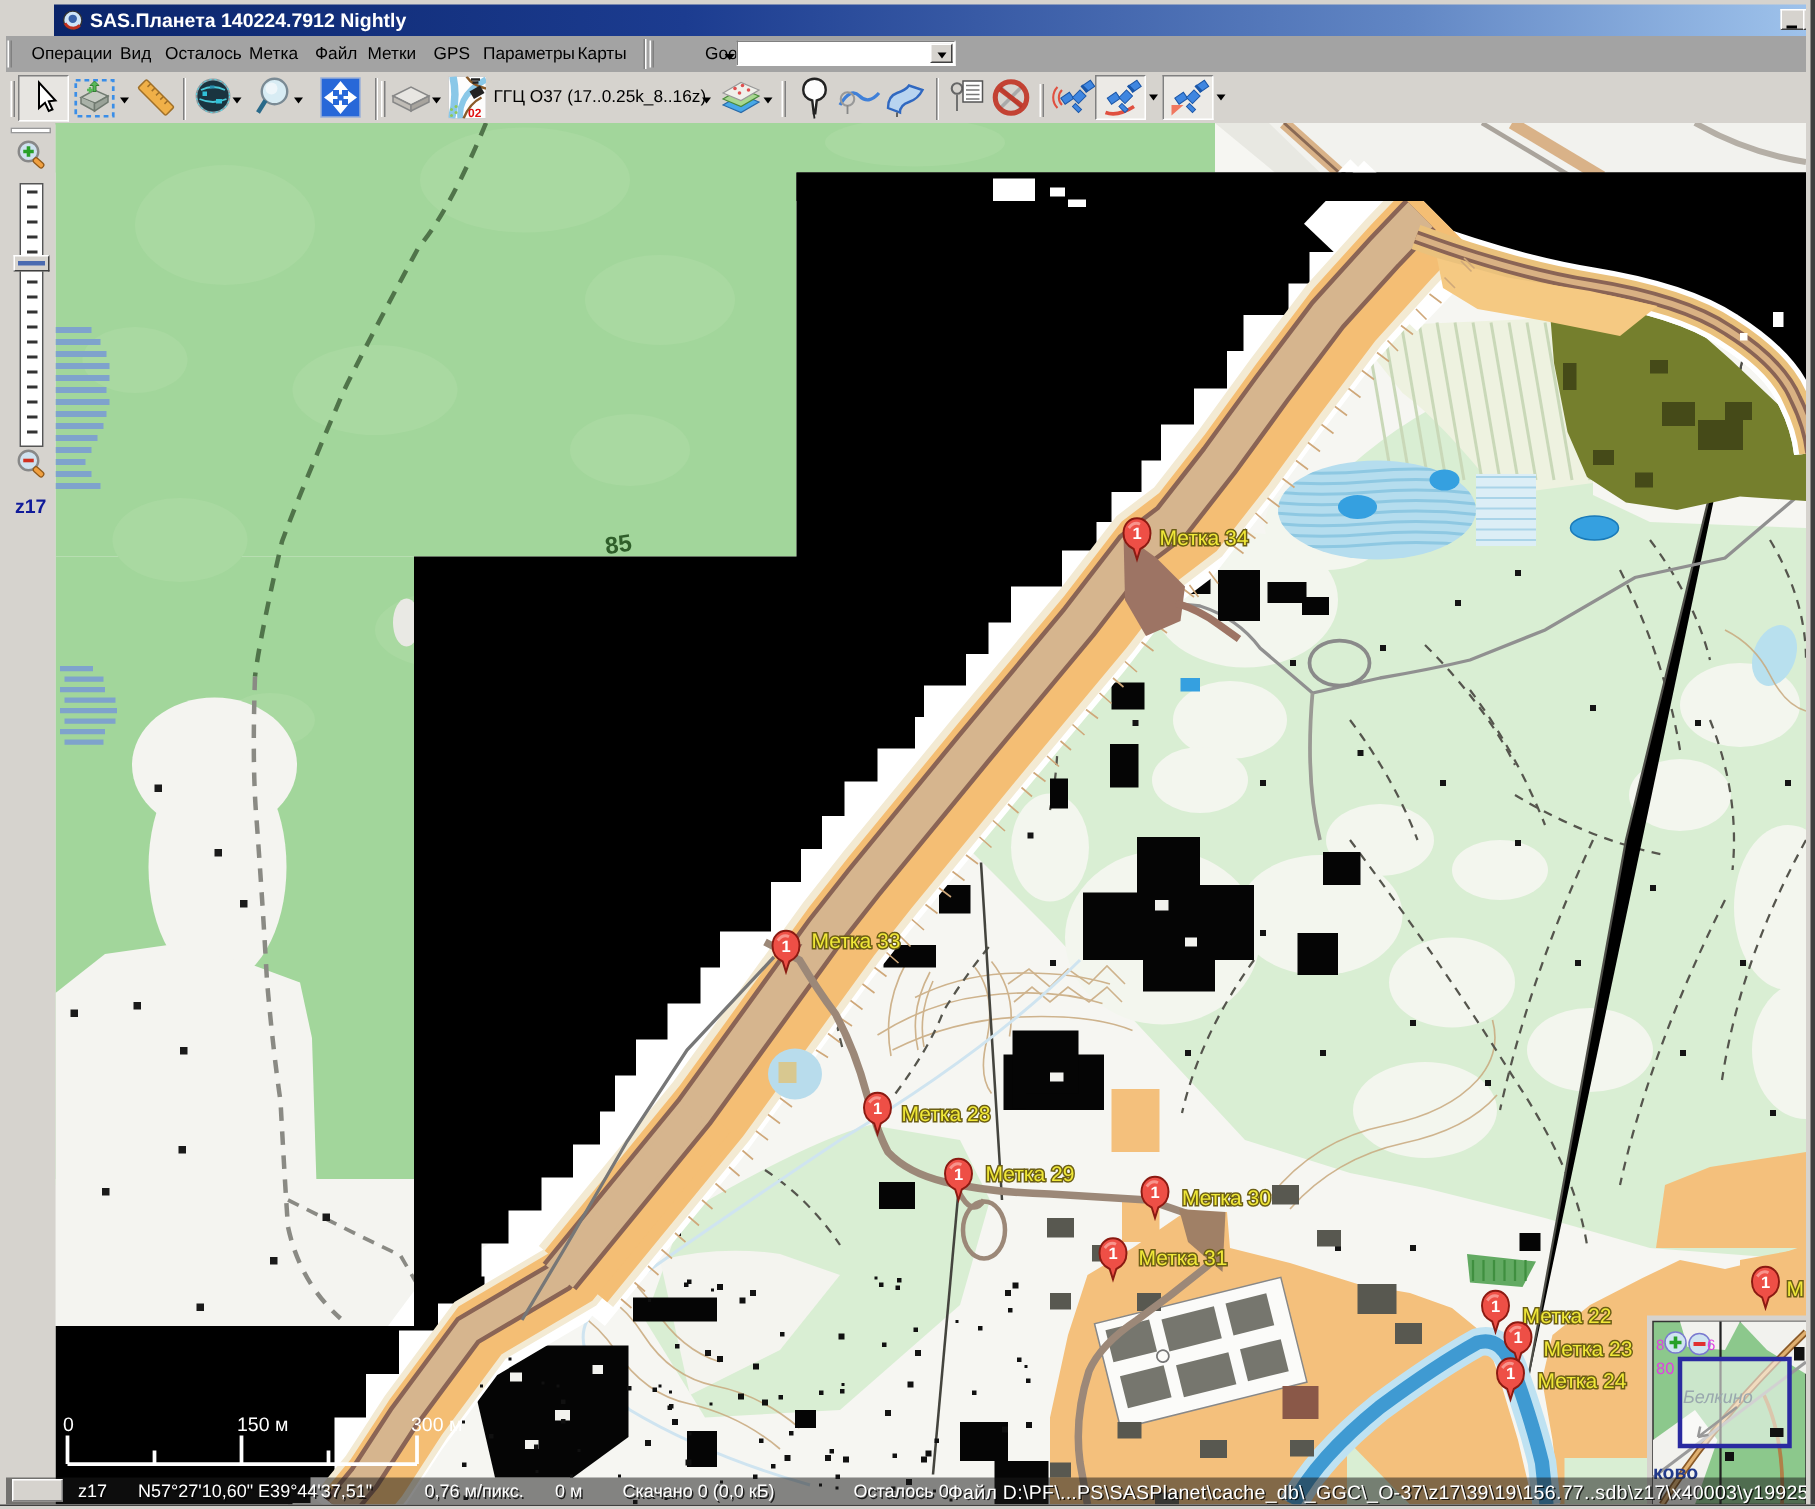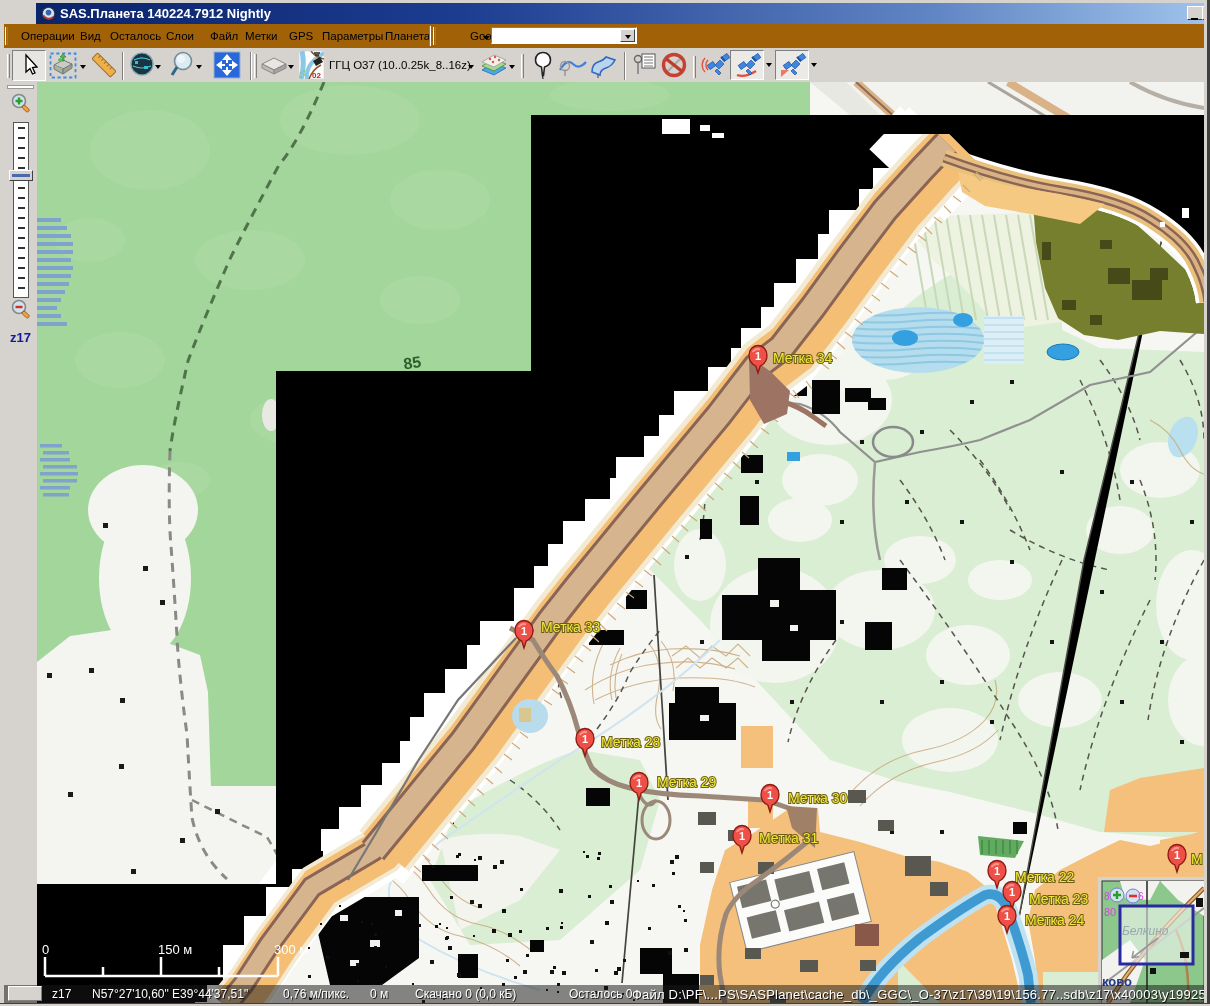--- a/index.html
+++ b/index.html
@@ -4,21 +4,21 @@
 html,body{margin:0;padding:0;width:1210px;height:1006px;overflow:hidden;
  font-family:"Liberation Sans",sans-serif;background:#d6d3ce;}
 *{box-sizing:border-box;}
 .abs{position:absolute;}
 #win{position:absolute;left:0;top:0;width:1210px;height:1006px;background:#d6d3ce;}
 #title{position:absolute;left:4px;top:3px;width:1202px;height:28px;
  background:linear-gradient(to right,#0a246a,#1c3c90 35%,#6186c4 75%,#a6caf0);margin-left:32px;}
 #title .txt{position:absolute;left:24px;top:3px;color:#fff;font-size:13px;font-weight:bold;}
 .wbtn{position:absolute;top:3px;width:16px;height:14px;background:#d6d3ce;
  border-top:1px solid #fff;border-left:1px solid #fff;border-right:1px solid #404040;border-bottom:1px solid #404040;}
-#menu{position:absolute;left:4px;top:24px;width:1202px;height:24px;background:#a16207;}
+#menu{position:absolute;left:4px;top:24px;width:1202px;height:24px;background:#a3a3a3;}
 #menu span.mi{position:absolute;top:6px;font-size:11.5px;color:#000;}
 #toolbar{position:absolute;left:4px;top:48px;width:1202px;height:35px;background:#d6d3ce;border-bottom:1px solid #9a968f;}
 .grip{position:absolute;width:3px;border-left:1px solid #fff;border-right:1px solid #808080;}
 .sep{position:absolute;width:2px;border-left:1px solid #808080;border-right:1px solid #fff;}
 .tbtn{position:absolute;width:31px;height:30px;}
 .pressed{background:#e7e5e1;border:1px solid;border-color:#808080 #fff #fff #808080;}
 .checked{background:#eceae6;border:1px solid;border-color:#808080 #fff #fff #808080;}
 .darr{position:absolute;width:0;height:0;border-left:3.5px solid transparent;border-right:3.5px solid transparent;border-top:4px solid #000;}
 #combo{position:absolute;left:487px;top:3px;width:146px;height:17px;background:#fff;
  border-top:1px solid #808080;border-left:1px solid #808080;border-bottom:1px solid #fff;border-right:1px solid #fff;}
@@ -50,26 +50,26 @@
  <div class="wbtn" style="left:1184px"><svg width="14" height="12">
           <path d="M3,2 L10,9 M10,2 L3,9" stroke="#000" stroke-width="1.6"></path>
         </svg></div>
 </div>
 
 <div id="menu">
 <div class="grip" style="left:1px;top:3px;height:18px"></div>
 <span class="mi" style="left:17px">Операции</span>
 <span class="mi" style="left:76px">Вид</span>
 <span class="mi" style="left:106px">Осталось</span>
-<span class="mi" style="left:162px">Слои</span>
+<span class="mi" style="left:162px">Метка</span>
 <span class="mi" style="left:206px">Файл</span>
 <span class="mi" style="left:241px">Метки</span>
 <span class="mi" style="left:285px">GPS</span>
 <span class="mi" style="left:318px">Параметры</span>
-<span class="mi" style="left:381px">Планета</span>
+<span class="mi" style="left:381px">Карты</span>
 <div class="sep" style="left:425px;top:2px;height:20px"></div>
 <div class="grip" style="left:429px;top:3px;height:18px"></div>
 <span class="mi" style="left:466px">Google</span>
 <svg class="abs" style="left:479px;top:12px" width="8" height="5">
         <path d="M0,0 L7,0 L3.5,4 Z" fill="#000"></path>
       </svg>
 <div id="combo">
         <div class="btn"></div>
       </div>
 </div>
@@ -134,21 +134,21 @@
 <path d="M14,10 l7,-4 3,5 -7,4 Z" fill="#222"></path>
 <g fill="#90c858">
           <circle cx="2" cy="22" r="1"></circle>
           <circle cx="5" cy="24" r="1"></circle>
           <circle cx="2" cy="26" r="1"></circle>
           <circle cx="5" cy="20" r="1"></circle>
         </g>
 <path d="M15,2 h6 M16,4 h4" stroke="#222" stroke-width="1.6"></path>
 <text x="13" y="27" font-size="8" fill="#e01010" font-weight="bold">02</text>
       </svg>
-<span class="abs" style="left:325px;top:11px;font-size:11.5px;color:#000">ГГЦ О37 (10..0.25k_8..16z)</span>
+<span class="abs" style="left:325px;top:11px;font-size:11.5px;color:#000">ГГЦ О37 (17..0.25k_8..16z)</span>
 <div class="darr" style="left:464px;top:17px"></div>
 <svg class="abs" style="left:477px;top:3px" width="26" height="28" viewBox="0 0 26 28">
 <path d="M1,19 L13,12 L25,17 L13,24 Z" fill="#48a8e8" stroke="#2a6aa8" stroke-width="0.8"></path>
 <path d="M1,15 L13,8 L25,13 L13,20 Z" fill="#a8d890" stroke="#4a8a3a" stroke-width="0.8"></path>
 <path d="M1,11 L13,4 L25,9 L13,16 Z" fill="#f0f0ea" stroke="#999" stroke-width="0.8"></path>
 <g fill="#e05050">
           <circle cx="9" cy="8" r="1.2"></circle>
           <circle cx="14" cy="6" r="1.2"></circle>
           <circle cx="18" cy="9" r="1.2"></circle>
           <circle cx="12" cy="11" r="1.2"></circle>

